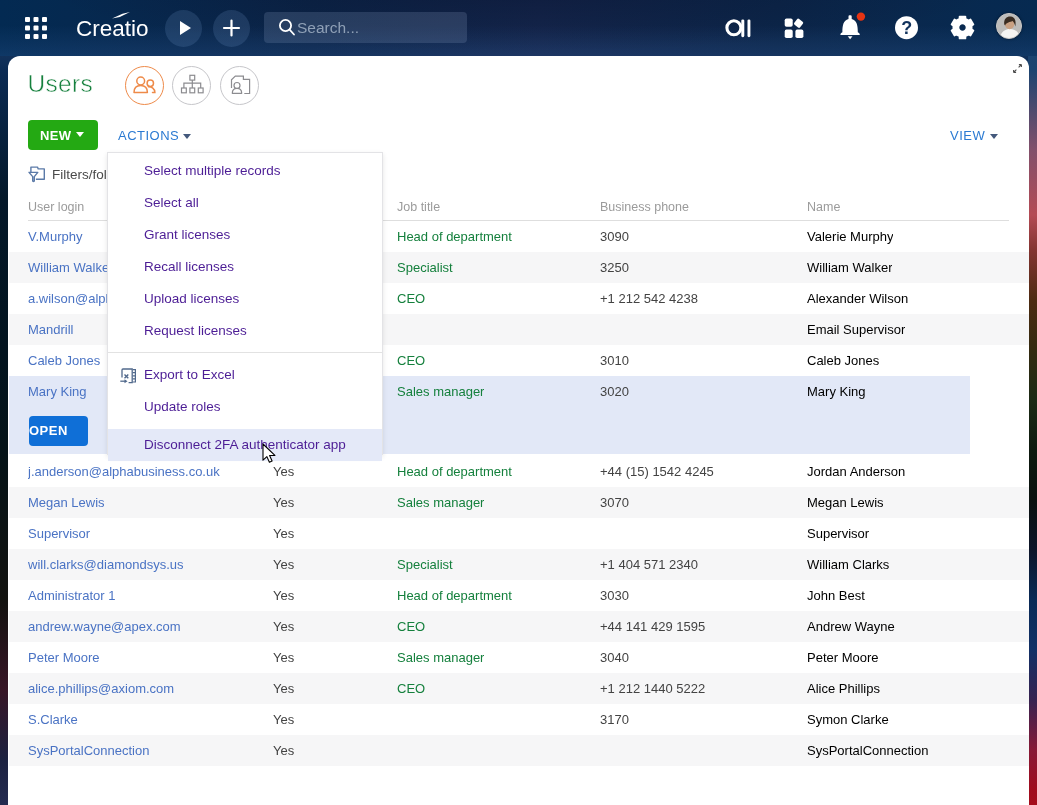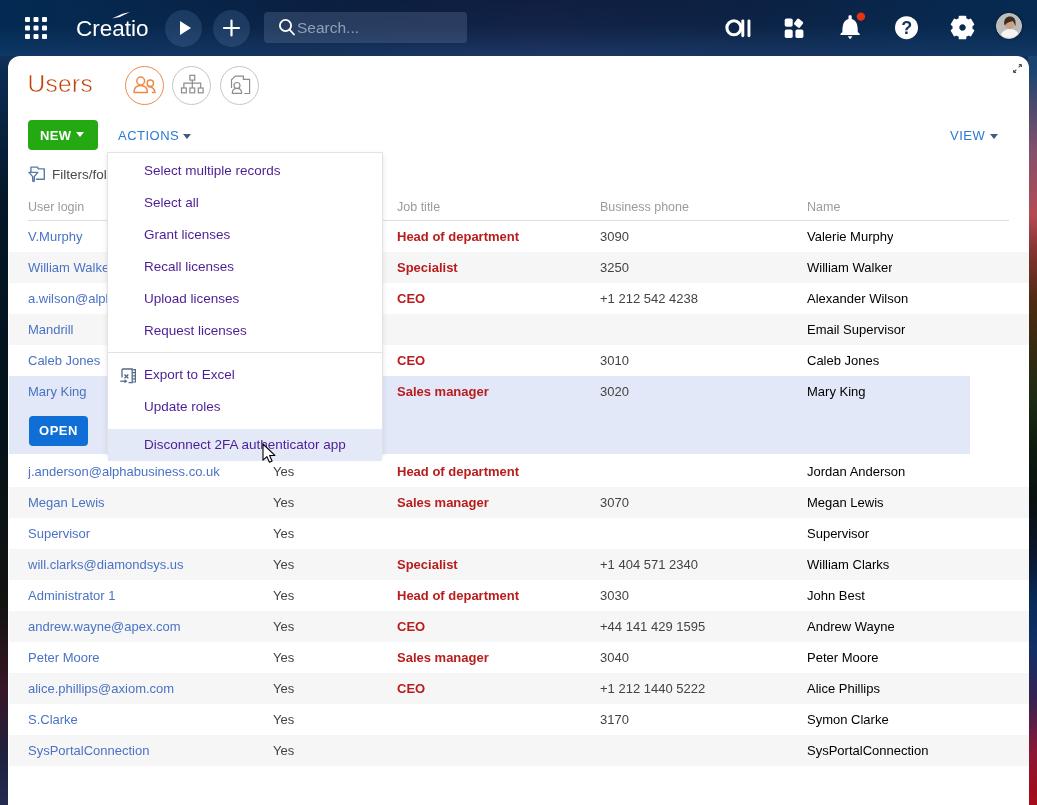--- a/index.html
+++ b/index.html
@@ -25,21 +25,21 @@
 #playbtn { left:165px; }
 #plusbtn { left:213px; }
 #searchbox { position:absolute; left:264px; top:12px; width:203px; height:31px;
   background:rgba(152,172,206,0.20); border-radius:4px; }
 #searchbox .ph { position:absolute; left:33px; top:7px; font-size:15.5px; color:#8fa0b6; }
 .topicon { position:absolute; top:0; height:56px; }
 #avatar { position:absolute; left:996px; top:13px; width:26px; height:26px; border-radius:50%;
   border:1.5px solid #cccbca; overflow:hidden; background:#bdbbba; box-shadow:0 0 3px rgba(0,0,0,0.45); }
 #panel { position:absolute; left:8px; top:56px; width:1021px; height:749px;
   background:#fff; border-radius:12px 12px 0 0; }
-#users-title { position:absolute; left:19.5px; top:13.5px; font-size:24.5px; font-weight:300; color:#c2410c; letter-spacing:0.3px; -webkit-text-stroke:0.5px #fff; }
+#users-title { position:absolute; left:19.5px; top:13.5px; font-size:24.5px; font-weight:300; color:#15803d; letter-spacing:0.3px; -webkit-text-stroke:0.5px #fff; }
 .circlebtn { position:absolute; top:9.5px; width:39px; height:39px; border-radius:50%; background:#fff; }
 #cb1 { left:117px; border:1.5px solid #ee8a49; }
 #cb2 { left:164px; border:1px solid #c6c6ca; }
 #cb3 { left:212px; border:1px solid #c6c6ca; }
 #expandico { position:absolute; left:1004.5px; top:7.5px; }
 #newbtn { position:absolute; left:20px; top:64px; width:70px; height:29.5px; border-radius:4px;
   background:#24a913; color:#fff; font-weight:bold; font-size:13px; letter-spacing:0.4px; }
 #newbtn span { position:absolute; left:12px; top:7.5px; }
 #newbtn .car { position:absolute; left:48px; top:12px; width:0; height:0;
   border-left:4.5px solid transparent; border-right:4.5px solid transparent; border-top:5.5px solid #fff; }
@@ -50,26 +50,26 @@
   border-left:4.5px solid transparent; border-right:4.5px solid transparent; border-top:5px solid #44597c; }
 #filters { position:absolute; left:44px; top:111px; font-size:13.5px; color:#4a4a4a; }
 #filterico { position:absolute; left:19px; top:109px; }
 .colhead { position:absolute; top:144px; font-size:12.5px; color:#9b9b9b; }
 #headline { position:absolute; left:20px; top:163.5px; width:981px; height:1px; background:#dedede; }
 .row { position:absolute; left:1px; width:1019.5px; height:31px; line-height:31px; font-size:13px; }
 .row.alt { background:#f6f6f7; }
 .cell { position:absolute; top:0; height:31px; white-space:nowrap; overflow:hidden; }
 .c1 { left:19px; width:235px; color:#4a73c4; }
 .c2 { left:264px; color:#434343; }
-.c3 { left:388px; color:#b91c1c;font-weight:bold; }
+.c3 { left:388px; color:#15803d; }
 .c4 { left:591px; color:#434343; }
 .c5 { left:798px; color:#000000; }
 #selrow { position:absolute; left:1px; width:961px; height:77.5px; background:#e2e8f7; }
 #openbtn { position:absolute; left:20px; top:39.5px; width:59px; height:30px; border-radius:4px;
-  background:#0f6fd7; color:#fff; font-weight:bold; font-size:13px; letter-spacing:0.5px; text-align:center; line-height:30px; }
+  background:#0f6fd7; color:#fff; font-weight:bold; font-size:13px; letter-spacing:0.5px; line-height:30px; }
 #dropdown { position:absolute; left:107px; top:152px; width:275.5px; height:303px;
   background:#fff; border:1px solid #e3e3e6; box-shadow:0 2px 5px rgba(0,0,0,0.10); z-index:5; }
 .mi { position:absolute; left:0; width:273.5px; height:32px; line-height:32px;
   padding-left:36px; font-size:13.5px; color:#4c1d95; }
 .mi.hov { background:#e4e9f8;margin-top:6px; }
 #mdiv { position:absolute; left:0; top:199px; width:273.5px; height:1px; background:#e2e2e2; }
 #excelico { position:absolute; left:12px; top:212px; }
 #cursor { position:absolute; left:262px; top:443px; z-index:9; }
 </style>
 </head>
@@ -245,20 +245,21 @@
           <span class="cell c3">Sales manager</span>
           <span class="cell c4">3020</span>
           <span class="cell c5">Mary King</span>
         </div>
         <div id="openbtn">OPEN</div>
       </div>
       <div class="row" style="top:399.5px">
         <span class="cell c1">j.anderson@alphabusiness.co.uk</span>
         <span class="cell c2">Yes</span>
         <span class="cell c3">Head of department</span>
+        <span class="cell c4">+44 (15) 1542 4245</span>
         <span class="cell c5">Jordan Anderson</span>
       </div>
       <div class="row alt" style="top:430.5px">
         <span class="cell c1">Megan Lewis</span>
         <span class="cell c2">Yes</span>
         <span class="cell c3">Sales manager</span>
         <span class="cell c4">3070</span>
         <span class="cell c5">Megan Lewis</span>
       </div>
       <div class="row" style="top:461.5px">

